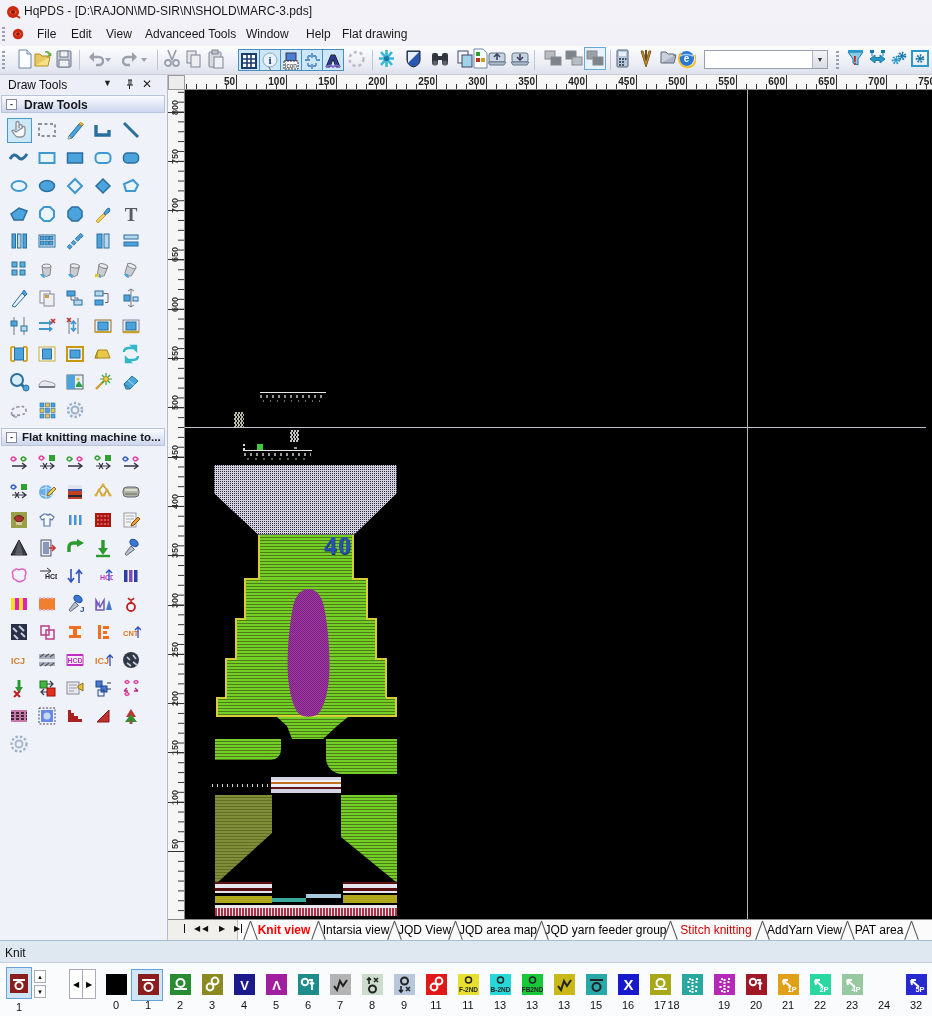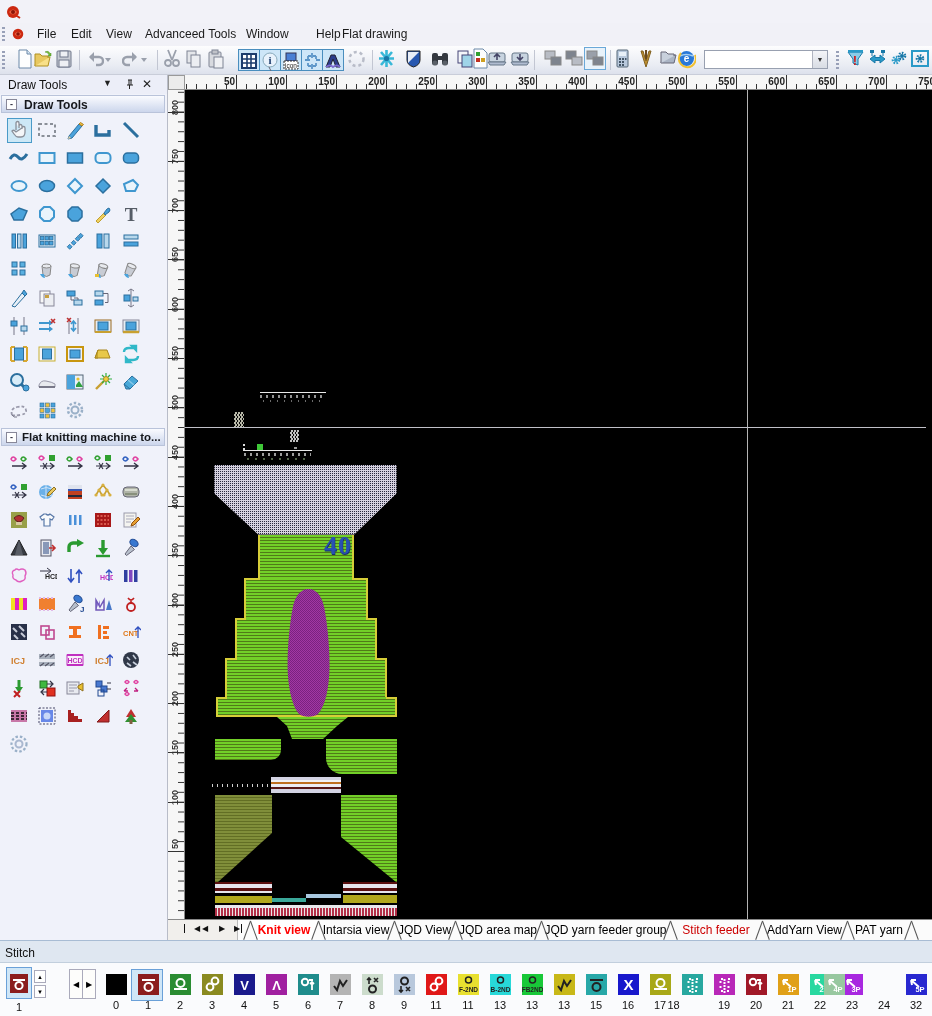--- a/index.html
+++ b/index.html
@@ -45,34 +45,35 @@
 </head>
 <body>
 <div id="app">
   <div id="titlebar" class="abs">
       <svg style="position:absolute;left:5px;top:4px" width="16" height="16" viewBox="0 0 16 16" xmlns="http://www.w3.org/2000/svg">
         <circle cx="8" cy="8" r="6" fill="#cc2810"></circle>
         <path d="M4 8 q4 -5 8 0 q-4 5 -8 0z" fill="#e86040"></path>
         <circle cx="8" cy="8" r="2" fill="#8c1408"></circle>
         <path d="M12 12 l3 2" stroke="#cc2810" stroke-width="2"></path>
       </svg>
+      <span class="txt">HqPDS - [D:\RAJON\MD-SIR\N\SHOLD\MARC-3.pds]</span>
     </div>
   <div id="menubar" class="abs">
       <div style="position:absolute;left:2px;top:4px;width:3px;height:15px;background:repeating-linear-gradient(180deg,#98a0b8 0 2px,transparent 2px 4px)"></div>
       <svg style="position:absolute;left:11px;top:4px" width="14" height="14" viewBox="0 0 16 16" xmlns="http://www.w3.org/2000/svg">
         <circle cx="8" cy="8" r="6" fill="#cc2810"></circle>
         <path d="M4 8 q4 -5 8 0 q-4 5 -8 0z" fill="#e86040"></path>
         <circle cx="8" cy="8" r="2" fill="#8c1408"></circle>
       </svg>
     <span style="left:37px">File</span>
       <span style="left:71px">Edit</span>
     <span style="left:106px">View</span>
       <span style="left:145px">Advanceed Tools</span>
     <span style="left:246px">Window</span>
-      <span style="left:316px">Help</span>
+      <span style="left:306px">Help</span>
     <span style="left:342px">Flat drawing</span>
   </div>
   <div id="toolbar" class="abs">
       <div style="position:absolute;left:2px;top:5px;width:3px;height:18px;background:repeating-linear-gradient(180deg,#98a0b8 0 2px,transparent 2px 4px)"></div>
       <div style="position:absolute;left:16px;top:3px;width:18px;height:20px;"><svg width="18" height="20" viewBox="0 0 18 20" xmlns="http://www.w3.org/2000/svg">
           <path d="M3 1 h8 l4 4 v14 h-12 z" fill="#fdfefe" stroke="#6a88a8"></path>
           <path d="M11 1 v4 h4" fill="#d8e8f4" stroke="#6a88a8"></path>
         </svg></div>
       <div style="position:absolute;left:33px;top:3px;width:19px;height:20px;"><svg width="19" height="20" viewBox="0 0 19 20" xmlns="http://www.w3.org/2000/svg">
           <path d="M2 17 L4 8 h13 l-2 9 z" fill="#f8e088" stroke="#b09020"></path>
@@ -915,23 +916,23 @@
       <span style="position:absolute;left:16px;top:4px;font-size:8px;color:#111;border-left:1.5px solid #111;padding-left:9px">◀</span>
       <span style="position:absolute;left:34px;top:4px;font-size:8px;color:#111">◀</span>
       <span style="position:absolute;left:51px;top:4px;font-size:8px;color:#111">▶</span>
       <span style="position:absolute;left:66px;top:4px;font-size:8px;color:#111;border-right:1.5px solid #111;padding-right:1px">▶</span>
       <div style="position:absolute;left:82px;top:0;width:68px;height:20px;background:#fff;clip-path:polygon(0 0,100% 0,calc(100% - 7px) 100%,7px 100%)"></div>
       <span style="position:absolute;left:82px;top:3px;width:68px;text-align:center;font-size:12px;color:red;font-weight:bold;white-space:nowrap">Knit view</span>
       <span style="position:absolute;left:150px;top:3px;width:76px;text-align:center;font-size:12px;color:#000;font-weight:normal;white-space:nowrap">Intarsia view</span>
       <span style="position:absolute;left:226px;top:3px;width:61px;text-align:center;font-size:12px;color:#000;font-weight:normal;white-space:nowrap">JQD View</span>
       <span style="position:absolute;left:287px;top:3px;width:86px;text-align:center;font-size:12px;color:#000;font-weight:normal;white-space:nowrap">JQD area map</span>
       <span style="position:absolute;left:373px;top:3px;width:129px;text-align:center;font-size:12px;color:#000;font-weight:normal;white-space:nowrap">JQD yarn feeder group</span>
-      <span style="position:absolute;left:502px;top:3px;width:92px;text-align:center;font-size:12px;color:#c00;font-weight:normal;white-space:nowrap">Stitch feeder</span>
+      <span style="position:absolute;left:502px;top:3px;width:92px;text-align:center;font-size:12px;color:#c00;font-weight:normal;white-space:nowrap">Stitch knitting</span>
       <span style="position:absolute;left:594px;top:3px;width:85px;text-align:center;font-size:12px;color:#000;font-weight:normal;white-space:nowrap">AddYarn View</span>
-      <span style="position:absolute;left:679px;top:3px;width:64px;text-align:center;font-size:12px;color:#000;font-weight:normal;white-space:nowrap">PAT yarn</span>
+      <span style="position:absolute;left:679px;top:3px;width:64px;text-align:center;font-size:12px;color:#000;font-weight:normal;white-space:nowrap">PAT area</span>
       <div style="position:absolute;left:82px;top:1px;width:1px;height:20px;background:#555;transform:rotate(20deg);transform-origin:top center"></div>
       <div style="position:absolute;left:82px;top:1px;width:1px;height:20px;background:#555;transform:rotate(-20deg);transform-origin:top center"></div>
       <div style="position:absolute;left:150px;top:1px;width:1px;height:20px;background:#555;transform:rotate(20deg);transform-origin:top center"></div>
       <div style="position:absolute;left:150px;top:1px;width:1px;height:20px;background:#555;transform:rotate(-20deg);transform-origin:top center"></div>
       <div style="position:absolute;left:226px;top:1px;width:1px;height:20px;background:#555;transform:rotate(20deg);transform-origin:top center"></div>
       <div style="position:absolute;left:226px;top:1px;width:1px;height:20px;background:#555;transform:rotate(-20deg);transform-origin:top center"></div>
       <div style="position:absolute;left:287px;top:1px;width:1px;height:20px;background:#555;transform:rotate(20deg);transform-origin:top center"></div>
       <div style="position:absolute;left:287px;top:1px;width:1px;height:20px;background:#555;transform:rotate(-20deg);transform-origin:top center"></div>
       <div style="position:absolute;left:373px;top:1px;width:1px;height:20px;background:#555;transform:rotate(20deg);transform-origin:top center"></div>
       <div style="position:absolute;left:373px;top:1px;width:1px;height:20px;background:#555;transform:rotate(-20deg);transform-origin:top center"></div>
@@ -939,21 +940,21 @@
       <div style="position:absolute;left:502px;top:1px;width:1px;height:20px;background:#555;transform:rotate(-20deg);transform-origin:top center"></div>
       <div style="position:absolute;left:594px;top:1px;width:1px;height:20px;background:#555;transform:rotate(20deg);transform-origin:top center"></div>
       <div style="position:absolute;left:594px;top:1px;width:1px;height:20px;background:#555;transform:rotate(-20deg);transform-origin:top center"></div>
       <div style="position:absolute;left:679px;top:1px;width:1px;height:20px;background:#555;transform:rotate(20deg);transform-origin:top center"></div>
       <div style="position:absolute;left:679px;top:1px;width:1px;height:20px;background:#555;transform:rotate(-20deg);transform-origin:top center"></div>
       <div style="position:absolute;left:743px;top:1px;width:1px;height:20px;background:#555;transform:rotate(20deg);transform-origin:top center"></div>
       <div style="position:absolute;left:743px;top:1px;width:1px;height:20px;background:#555;transform:rotate(-20deg);transform-origin:top center"></div>
     </div>
   <div id="colorpanel" class="abs">
       <div style="position:absolute;left:0;top:0;width:932px;height:22px;background:#dfe7f1;border-bottom:1px solid #c2cfdd"></div>
-      <span class="hdr">Stitch</span>
+      <span class="hdr">Knit</span>
       <div style="position:absolute;left:6px;top:26px;width:26px;height:32px;border:1px solid #6aa0d8;background:#cfe6f7"></div>
       <div style="position:absolute;left:10px;top:33px;width:18px;height:19px;background:#8b1d1d"><svg width="18" height="19" viewBox="0 0 18 19" xmlns="http://www.w3.org/2000/svg">
           <path d="M3 6 h12" stroke="#fff" stroke-width="2" fill="none"></path>
           <circle cx="9" cy="11.5" r="3.6" stroke="#fff" stroke-width="2" fill="none"></circle>
         </svg></div>
       <span style="position:absolute;left:6px;top:60px;width:26px;text-align:center;font-size:11px;color:#111">1</span>
       <div style="position:absolute;left:34px;top:29px;width:12px;height:13px;border:1px solid #aab;background:#fff;font-size:6px;text-align:center;line-height:12px">▲</div>
       <div style="position:absolute;left:34px;top:44px;width:12px;height:13px;border:1px solid #aab;background:#fff;font-size:6px;text-align:center;line-height:12px">▼</div>
       <div style="position:absolute;left:69px;top:28px;width:14px;height:30px;border:1px solid #aab;background:#fdfdfb;font-size:8px;text-align:center;line-height:29px">◀</div>
       <div style="position:absolute;left:82px;top:28px;width:14px;height:30px;border:1px solid #aab;background:#fdfdfb;font-size:8px;text-align:center;line-height:29px">▶</div>
@@ -1085,21 +1086,21 @@
       <div class="sw" style="left:809.5px;background:#28d8a0"><svg width="21" height="21" viewBox="0 0 21 21" xmlns="http://www.w3.org/2000/svg">
           <path d="M5 9 L13 16 M5 9 l1 5 M5 9 l5 0" stroke="#fff" stroke-width="2" fill="none" transform="translate(0,-3)"></path>
           <text x="14" y="18" font-family="Liberation Sans" font-size="7.5" font-weight="bold" fill="#fff" text-anchor="middle">2P</text>
         </svg></div>
       <span class="swn" style="left:809.5px">22</span>
       <div class="sw" style="left:841.5px;background:#a828e0"><svg width="21" height="21" viewBox="0 0 21 21" xmlns="http://www.w3.org/2000/svg">
           <path d="M5 9 L13 16 M5 9 l1 5 M5 9 l5 0" stroke="#fff" stroke-width="2" fill="none" transform="translate(0,-3)"></path>
           <text x="14" y="18" font-family="Liberation Sans" font-size="7.5" font-weight="bold" fill="#fff" text-anchor="middle">3P</text>
         </svg></div>
       <span class="swn" style="left:841.5px">23</span>
-      <div class="sw" style="left:824px;background:#98c8a0"><svg width="21" height="21" viewBox="0 0 21 21" xmlns="http://www.w3.org/2000/svg">
+      <div class="sw" style="left:842px;background:#98c8a0"><svg width="21" height="21" viewBox="0 0 21 21" xmlns="http://www.w3.org/2000/svg">
           <path d="M5 9 L13 16 M5 9 l1 5 M5 9 l5 0" stroke="#fff" stroke-width="2" fill="none" transform="translate(0,-3)"></path>
           <text x="14" y="18" font-family="Liberation Sans" font-size="7.5" font-weight="bold" fill="#fff" text-anchor="middle">4P</text>
         </svg></div>
       <span class="swn" style="left:873.5px">24</span>
       <div class="sw" style="left:905.5px;background:#2828d0"><svg width="21" height="21" viewBox="0 0 21 21" xmlns="http://www.w3.org/2000/svg">
           <path d="M5 9 L13 16 M5 9 l1 5 M5 9 l5 0" stroke="#fff" stroke-width="2" fill="none" transform="translate(0,-3)"></path>
           <text x="14" y="18" font-family="Liberation Sans" font-size="7.5" font-weight="bold" fill="#fff" text-anchor="middle">5P</text>
         </svg></div>
       <span class="swn" style="left:905.5px">32</span>
     </div>

